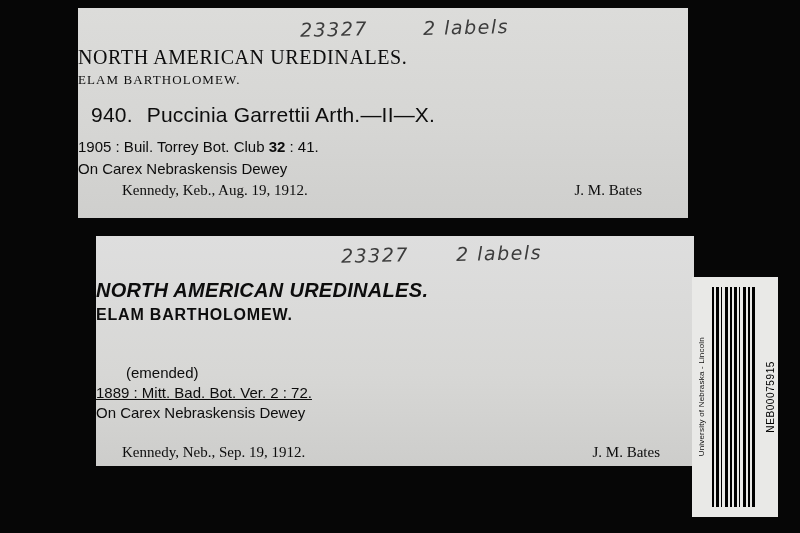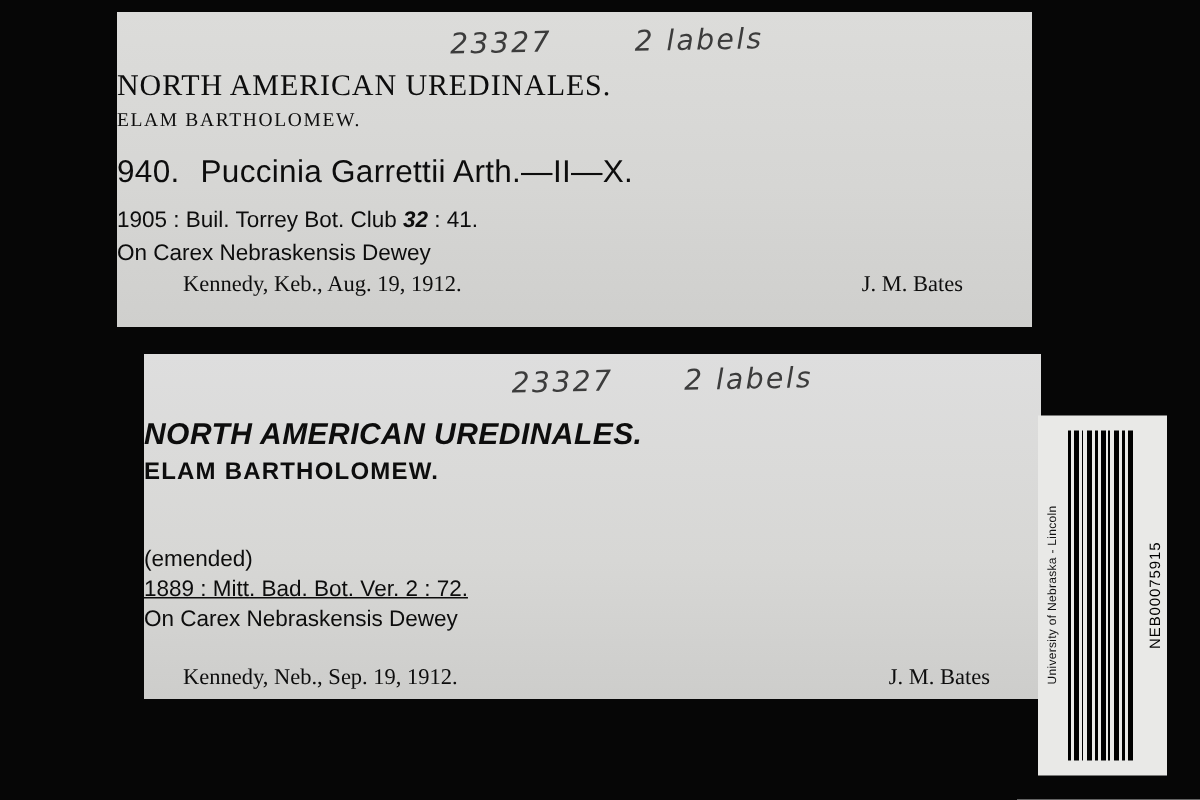--- a/index.html
+++ b/index.html
@@ -85,21 +85,21 @@
   .species {
     font-size: 21px;
     font-family: "Liberation Sans", sans-serif;
     letter-spacing: 0.2px;
   }
   .species .num { margin-right: 14px; }
   .meta {
     font-size: 15px;
     font-family: "Liberation Sans", sans-serif;
   }
-  .meta b { font-weight: 700; font-style: italic; }
+  .meta b { font-weight: 700; }
   .footline {
     position: absolute;
     width: 100%;
     font-size: 15px;
     font-family: "Liberation Serif", serif;
   }
   .footline .left { position: absolute; left: 44px; }
   .footline .right { position: absolute; right: 46px; margin-left: 17px; }
   .footline2 .left { position: absolute; left: 26px; }
   .footline2 .right { position: absolute; right: 34px; }
@@ -169,21 +169,21 @@
 
 <div id="sheet">
 
   <div id="label-top" class="label">
     <div class="hand acc1">23327</div>
     <div class="hand acc2">2 labels</div>
 
     <div class="line title1" style="top:38px;">NORTH AMERICAN UREDINALES.</div>
     <div class="line subtitle" style="top:64px;">ELAM BARTHOLOMEW.</div>
 
-    <div class="line species" style="top:95px;">
+    <div class="line species" style="top:95px;margin-left:13px;">
       <span class="num">940.</span><span>Puccinia Garrettii Arth.—II—X.</span>
     </div>
 
     <div class="line meta" style="top:130px;">
       <span>1905 :  Buil. Torrey Bot. Club</span>
       <b>32</b>
       <span>:  41.</span>
     </div>
 
     <div class="line meta" style="top:152px;">On Carex Nebraskensis Dewey</div>
@@ -195,21 +195,21 @@
   </div>
 
   <div id="label-bottom" class="label">
     <div class="hand acc3">23327</div>
     <div class="hand acc4">2 labels</div>
 
     <div class="line title1b" style="top:43px;">NORTH AMERICAN UREDINALES.</div>
     <div class="line subtitle-b" style="top:70px;">ELAM BARTHOLOMEW.</div>
 
 
-    <div class="line meta" style="top:128px;">(emended)</div>
+    <div class="line meta" style="top:128px;padding-left:30px;">(emended)</div>
     <div class="line meta" style="top:148px;text-decoration:underline;">1889 :  Mitt. Bad. Bot. Ver. 2  :  72.</div>
     <div class="line meta" style="top:168px;">On Carex Nebraskensis Dewey</div>
 
     <div class="footline footline2" style="top:208px;">
       <span class="left">Kennedy, Neb., Sep. 19, 1912.</span>
       <span class="right">J. M. Bates</span>
     </div>
   </div>
 
   <div id="barcode-card">

